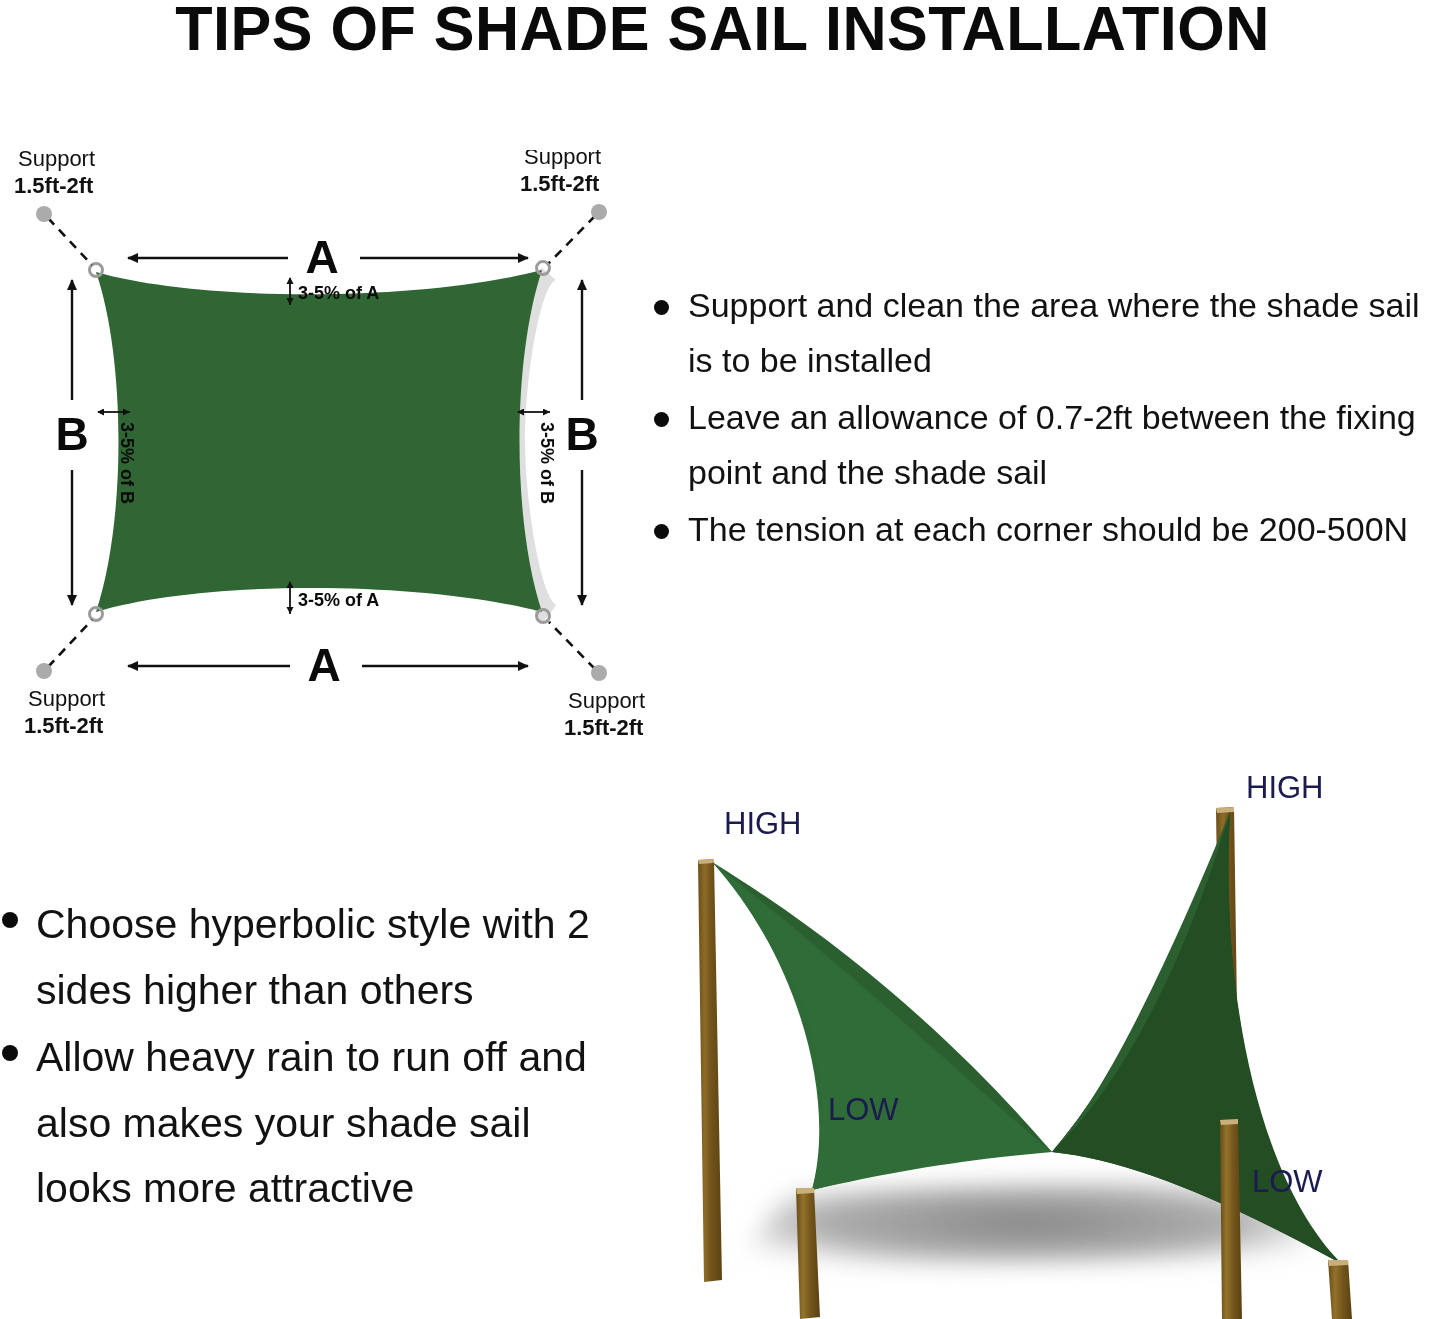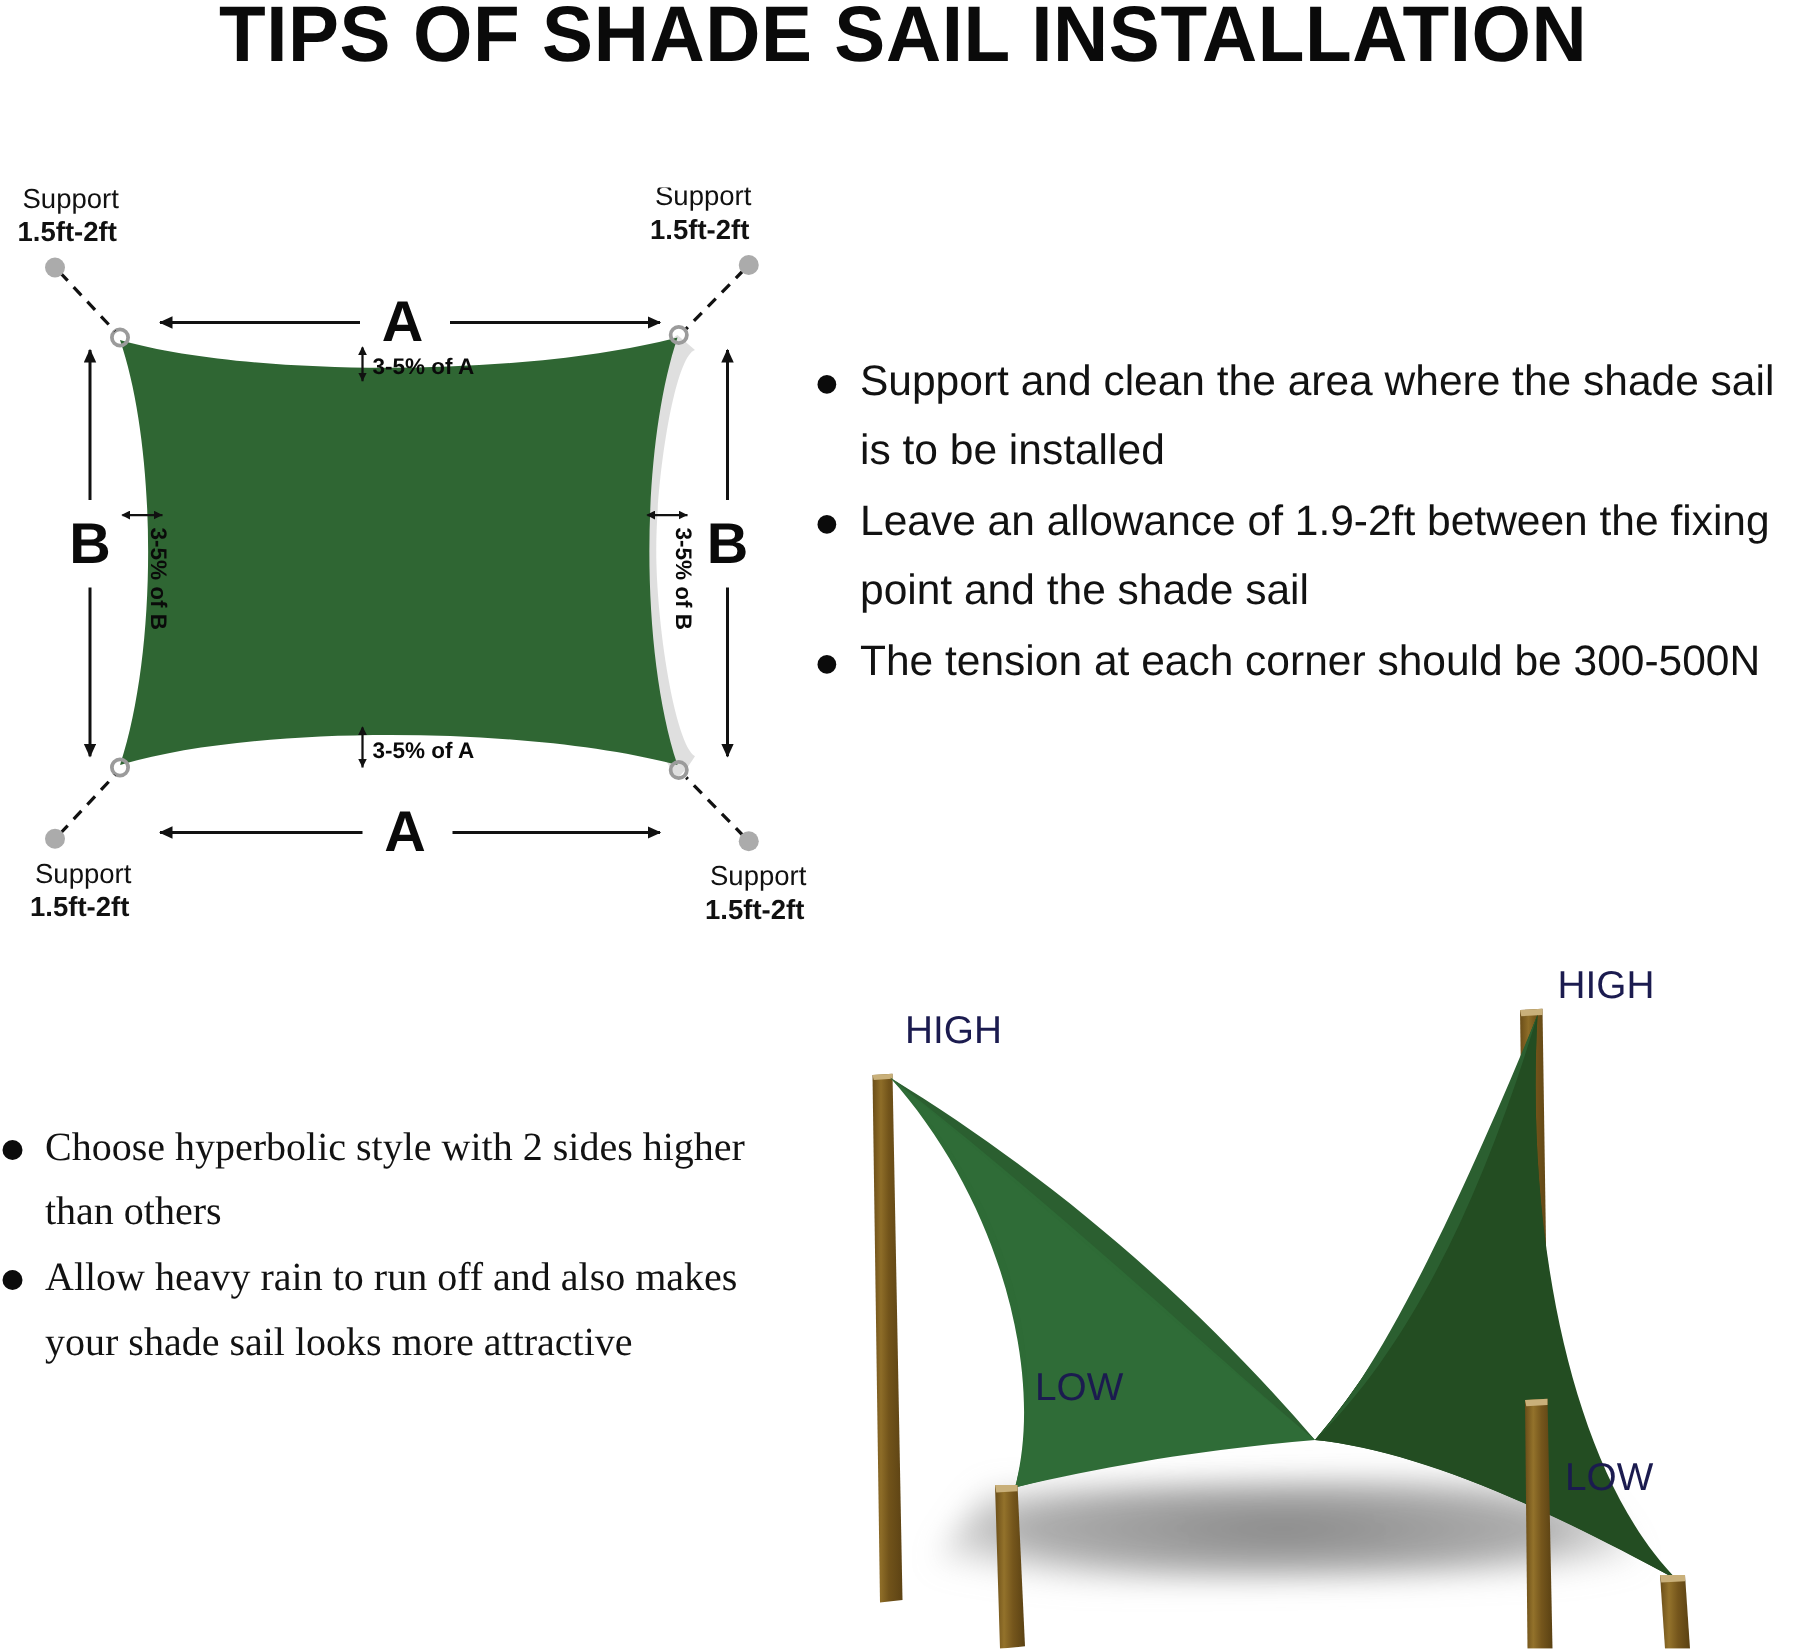--- a/index.html
+++ b/index.html
@@ -63,21 +63,21 @@
     color: #121212;
     margin-bottom: 2px;
   }
   ul.tips li .dot {
     position: absolute;
     left: 6px; top: 22px;
     width: 15px; height: 15px;
     border-radius: 50%;
     background: #0b0b0b;
   }
-  #tips-list-bottom ul.tips li { font-size: 32px; line-height: 1.6; font-family: Liberation Serif, serif; }
+  #tips-list-bottom ul.tips li { font-size: 41px; line-height: 1.6; }
   #tips-list-bottom ul.tips li .dot { left: 2px; top: 20px; width: 16px; height: 16px; }
   #tips-list-bottom ul.tips li { padding-left: 36px; }
 
   
   #bottom-illus {
     position: absolute;
     left: 660px; top: 760px;
     width: 785px; height: 559px;
   }
 
@@ -188,25 +188,25 @@
 </div>
 
 <div id="tips-list-top">
   <ul class="tips">
     <li>
       <span class="dot"></span>
       <span>Support and clean the area where the shade sail is to be installed</span>
     </li>
     <li>
       <span class="dot"></span>
-      <span>Leave an allowance of 1.9-2ft between the fixing point and the shade sail</span>
-    </li>
-    <li>
-      <span class="dot"></span>
-      <span>The tension at each corner should be 300-500N</span>
+      <span>Leave an allowance of 0.7-2ft between the fixing point and the shade sail</span>
+    </li>
+    <li>
+      <span class="dot"></span>
+      <span>The tension at each corner should be 200-500N</span>
     </li>
   </ul>
 </div>
 
 <div id="tips-list-bottom">
   <ul class="tips">
     <li>
       <span class="dot"></span>
       <span>Choose hyperbolic style with 2 sides higher than others</span>
     </li>

